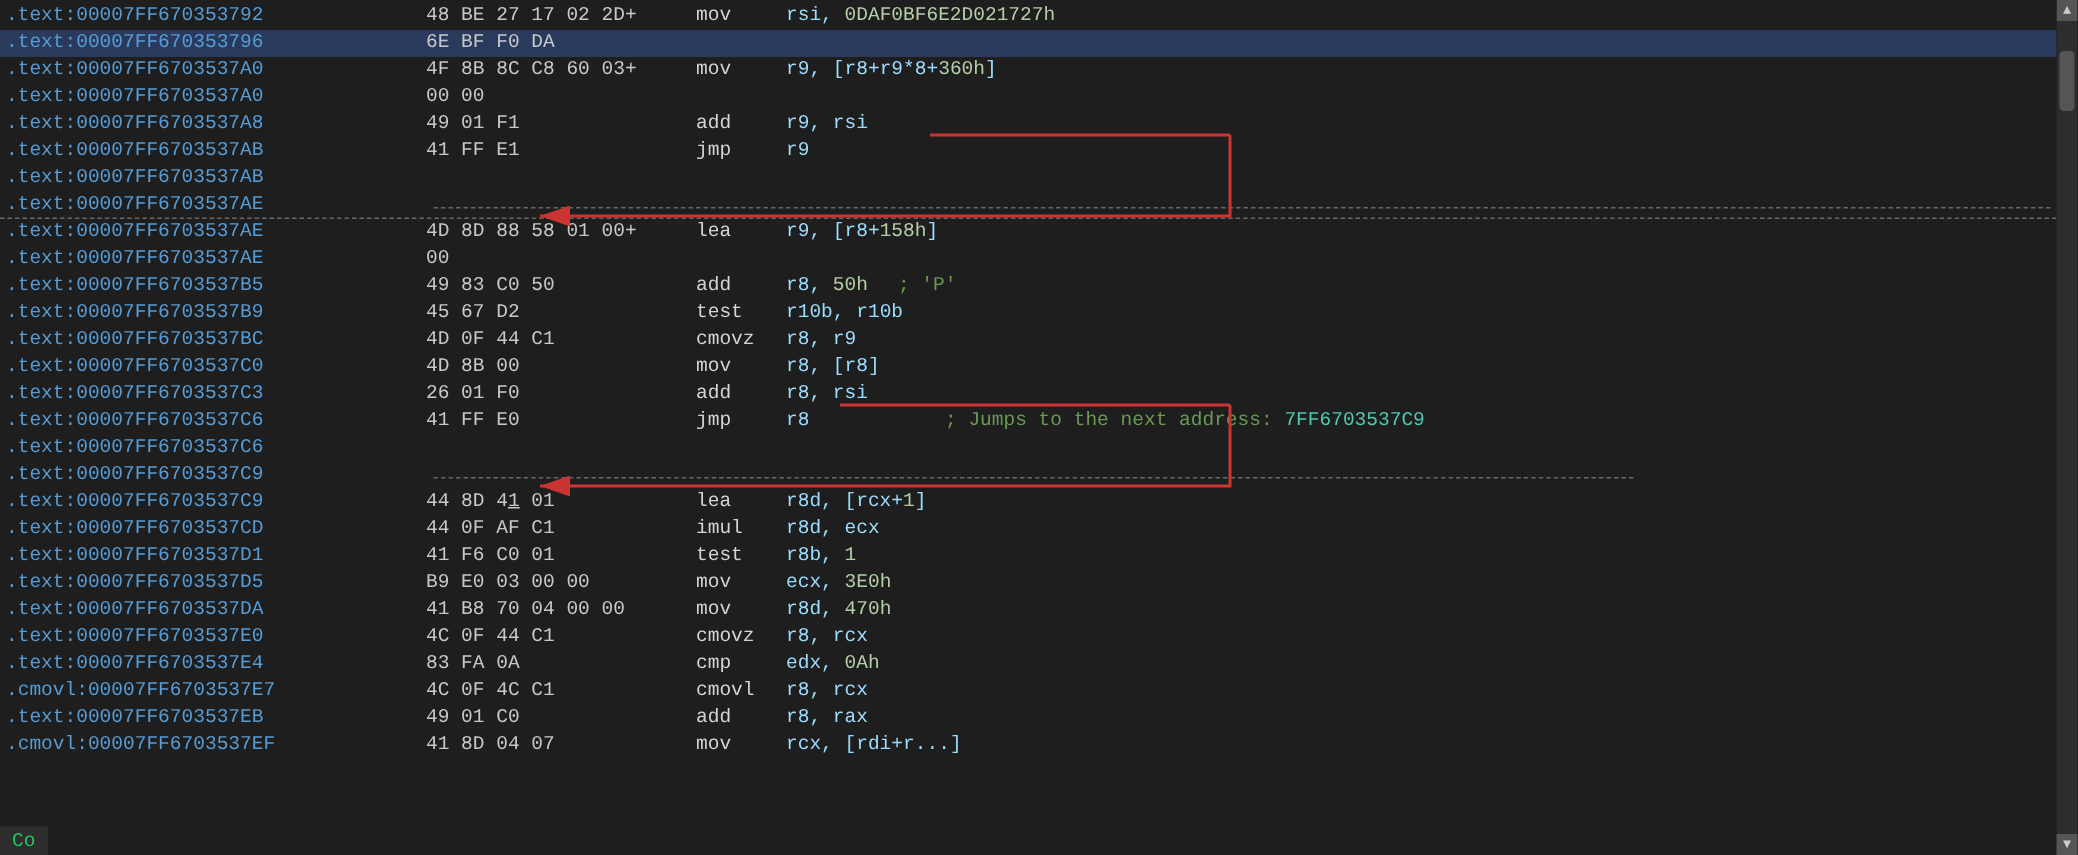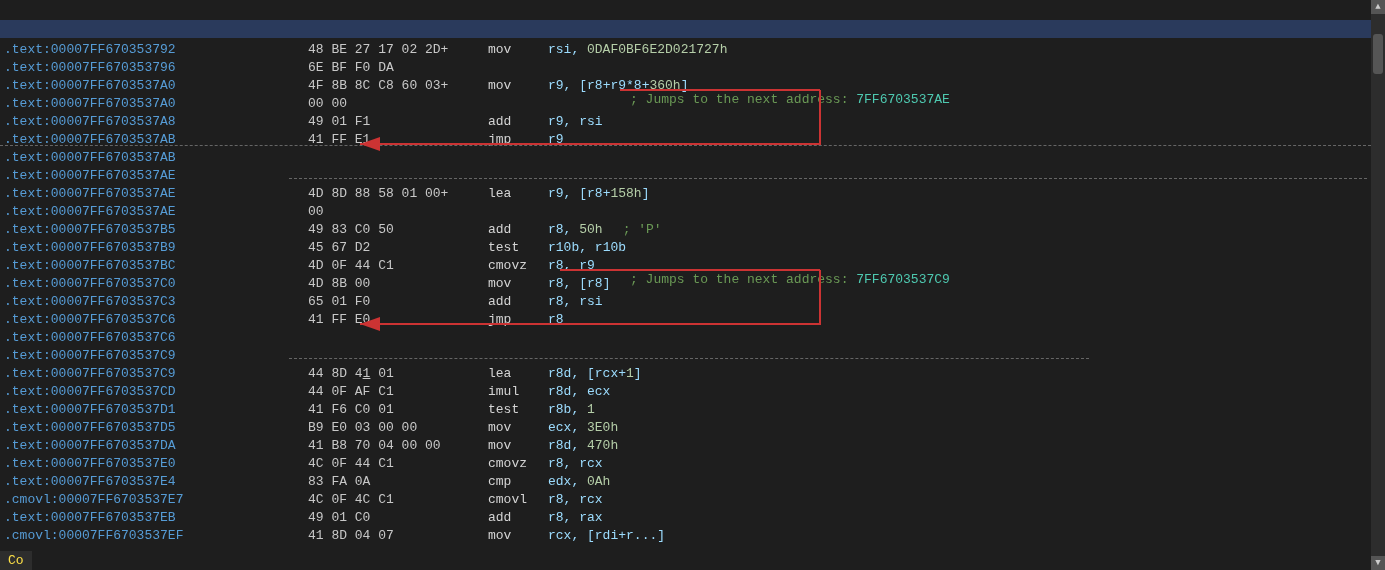--- a/index.html
+++ b/index.html
@@ -43,22 +43,22 @@
       display: flex;
       align-items: baseline;
       height: 18px;
       padding: 0 4px;
       white-space: nowrap;
       position: relative;
     }
     .code-line.highlighted {
       background: #2a3a5c;
     }
-    .addr { color: #569cd6; min-width: 280px; display: inline-block; margin-top: 40px; }
-    .bytes { color: #c8c8c8; min-width: 180px; display: inline-block; margin-left: 24px; }
+    .addr { color: #569cd6; min-width: 280px; display: inline-block; }
+    .bytes { color: #c8c8c8; min-width: 180px; display: inline-block; }
     .mnemonic { color: #d4d4d4; min-width: 60px; display: inline-block; }
     .operands { color: #9cdcfe; display: inline-block; }
     .operands .reg { color: #9cdcfe; }
     .operands .num { color: #b5cea8; }
     .comment { color: #6a9955; display: inline-block; margin-left: 20px; }
     .arrow-svg {
       position: absolute;
       pointer-events: none;
     }
     .annotation-text {
@@ -123,21 +123,20 @@
       <span class="bytes">49 01 F1</span>
       <span class="mnemonic">add</span>
       <span class="operands"><span class="reg">r9</span>, <span class="reg">rsi</span></span>
     </div>
 
     <div class="code-line" style="position:relative;">
       <span class="addr">.text:00007FF6703537AB</span>
       <span class="bytes">41 FF E1</span>
       <span class="mnemonic">jmp</span>
       <span class="operands"><span class="reg">r9</span></span>
-      <span class="annotation-text" style="position:absolute;left:630px;color:#6a9955;">; Jumps to the next address: <span class="addr-ref" style="color:#4ec9b0;">7FF6703537AE</span></span>
     </div>
 
     <div class="code-line">
       <span class="addr">.text:00007FF6703537AB</span>
     </div>
 
     <div class="code-line" style="border-bottom:1px dashed #666;height:18px;">
       <span class="addr">.text:00007FF6703537AE</span>
       <span style="flex:1;border-bottom:1px dashed #666;display:inline-block;margin-left:5px;height:9px;"></span>
     </div>
@@ -178,21 +177,21 @@
 
     <div class="code-line">
       <span class="addr">.text:00007FF6703537C0</span>
       <span class="bytes">4D 8B 00</span>
       <span class="mnemonic">mov</span>
       <span class="operands"><span class="reg">r8</span>, [<span class="reg">r8</span>]</span>
     </div>
 
     <div class="code-line">
       <span class="addr">.text:00007FF6703537C3</span>
-      <span class="bytes">65 01 F0</span>
+      <span class="bytes">26 01 F0</span>
       <span class="mnemonic">add</span>
       <span class="operands"><span class="reg">r8</span>, <span class="reg">rsi</span></span>
     </div>
 
     <div class="code-line" style="position:relative;">
       <span class="addr">.text:00007FF6703537C6</span>
       <span class="bytes">41 FF E0</span>
       <span class="mnemonic">jmp</span>
       <span class="operands"><span class="reg">r8</span></span>
       <span class="annotation-text" style="position:absolute;left:630px;color:#6a9955;">; Jumps to the next address: <span class="addr-ref" style="color:#4ec9b0;">7FF6703537C9</span></span>
@@ -270,21 +269,21 @@
       <span class="operands"><span class="reg">r8</span>, <span class="reg">rax</span></span>
     </div>
 
     <div class="code-line">
       <span class="addr">.cmovl:00007FF6703537EF</span>
       <span class="bytes">41 8D 04 07</span>
       <span class="mnemonic">mov</span>
       <span class="operands"><span class="reg">rcx</span>, [<span class="reg">rdi</span>+<span class="reg">r...</span>]</span>
     </div>
 
-    <div style="position:absolute;bottom:0;left:0;background:#2d2d2d;color:#fde047;padding:2px 8px;font-size:13px;">
+    <div style="position:absolute;bottom:0;left:0;background:#2d2d2d;color:#22c55e;padding:2px 8px;font-size:13px;">
       <span>Co</span>
     </div>
   </div>
 
   <div class="scrollbar-v">
     <div style="width:14px;height:14px;background:#555;display:flex;align-items:center;justify-content:center;cursor:pointer;">
       <span style="color:#ccc;font-size:9px;">▲</span>
     </div>
     <div class="scrollbar-thumb"></div>
     <div style="width:14px;height:14px;background:#555;display:flex;align-items:center;justify-content:center;cursor:pointer;position:absolute;bottom:0;right:0;">

